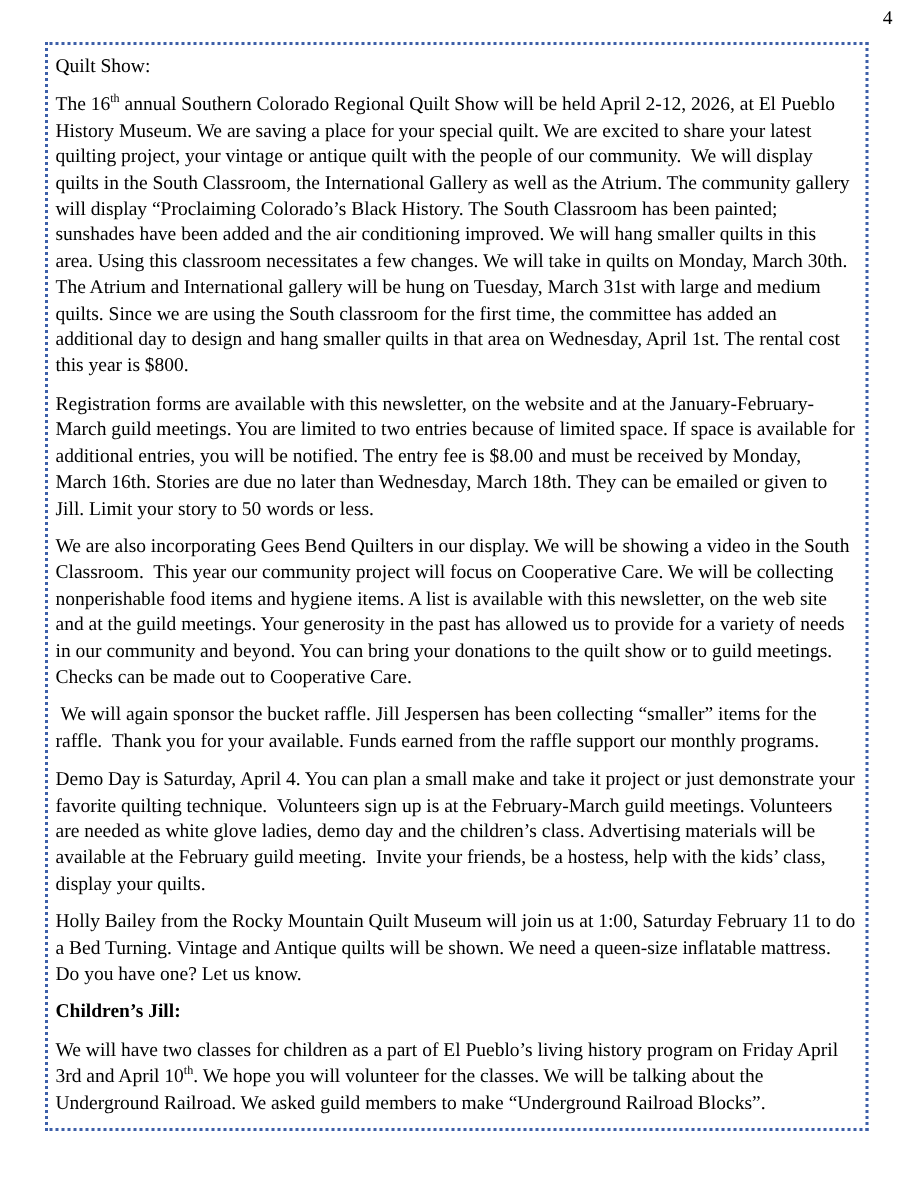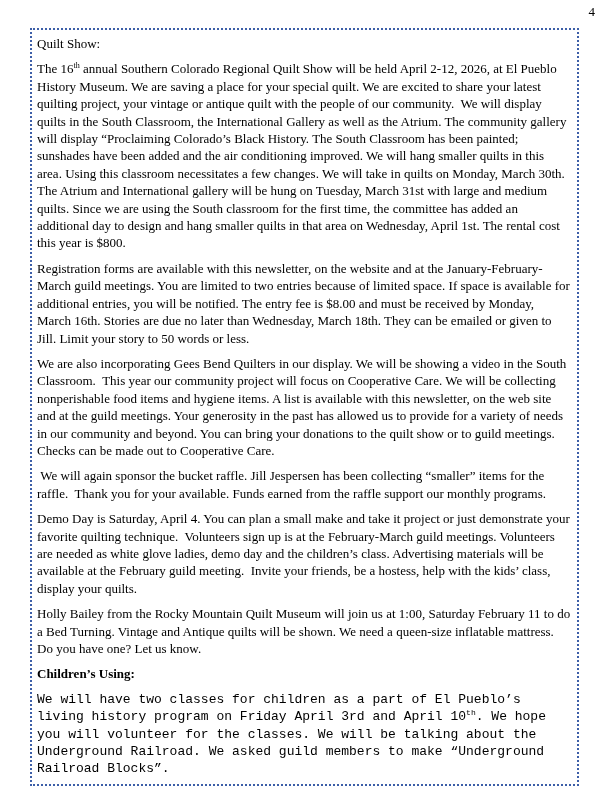--- a/index.html
+++ b/index.html
@@ -35,21 +35,20 @@
   }
   .block {
     margin: 0 0 8px 0;
     font-size: 13px;
     line-height: 17.4px;
     white-space: pre-wrap;
     text-align: left;
   }
   .block:last-child {
     margin-bottom: 0;
-    font-family: Liberation Mono, monospace;
   }
   .bold {
     font-weight: bold;
   }
   sup {
     font-size: 0.62em;
     line-height: 0;
     vertical-align: super;
   }
 </style>
@@ -59,15 +58,15 @@
 <div class="page-number">4</div>
 
 <div class="content-box" style="border-color: rgb(61, 95, 168);">
     <p class="block"><span>Quilt Show:</span></p>
     <p class="block"><span>The 16</span><sup>th</sup><span> annual Southern Colorado Regional Quilt Show will be held April 2-12, 2026, at El Pueblo History Museum. We are saving a place for your special quilt. We are excited to share your latest quilting project, your vintage or antique quilt with the people of our community.  We will display quilts in the South Classroom, the International Gallery as well as the Atrium. The community gallery will display “Proclaiming Colorado’s Black History. The South Classroom has been painted; sunshades have been added and the air conditioning improved. We will hang smaller quilts in this area. Using this classroom necessitates a few changes. We will take in quilts on Monday, March 30th. The Atrium and International gallery will be hung on Tuesday, March 31st with large and medium quilts. Since we are using the South classroom for the first time, the committee has added an additional day to design and hang smaller quilts in that area on Wednesday, April 1st. The rental cost this year is $800.</span></p>
     <p class="block"><span>Registration forms are available with this newsletter, on the website and at the January-February- March guild meetings. You are limited to two entries because of limited space. If space is available for additional entries, you will be notified. The entry fee is $8.00 and must be received by Monday, March 16th. Stories are due no later than Wednesday, March 18th. They can be emailed or given to Jill. Limit your story to 50 words or less.</span></p>
     <p class="block"><span>We are also incorporating Gees Bend Quilters in our display. We will be showing a video in the South Classroom.  This year our community project will focus on Cooperative Care. We will be collecting nonperishable food items and hygiene items. A list is available with this newsletter, on the web site and at the guild meetings. Your generosity in the past has allowed us to provide for a variety of needs in our community and beyond. You can bring your donations to the quilt show or to guild meetings. Checks can be made out to Cooperative Care.</span></p>
     <p class="block"><span> We will again sponsor the bucket raffle. Jill Jespersen has been collecting “smaller” items for the raffle.  Thank you for your available. Funds earned from the raffle support our monthly programs.</span></p>
     <p class="block"><span>Demo Day is Saturday, April 4. You can plan a small make and take it project or just demonstrate your favorite quilting technique.  Volunteers sign up is at the February-March guild meetings. Volunteers are needed as white glove ladies, demo day and the children’s class. Advertising materials will be available at the February guild meeting.  Invite your friends, be a hostess, help with the kids’ class, display your quilts.</span></p>
     <p class="block"><span>Holly Bailey from the Rocky Mountain Quilt Museum will join us at 1:00, Saturday February 11 to do a Bed Turning. Vintage and Antique quilts will be shown. We need a queen-size inflatable mattress. Do you have one? Let us know.</span></p>
-    <p class="block bold"><span>Children’s Using:</span></p>
+    <p class="block bold"><span>Children’s Jill:</span></p>
     <p class="block"><span>We will have two classes for children as a part of El Pueblo’s living history program on Friday April 3rd and April 10</span><sup>th</sup><span>. We hope you will volunteer for the classes. We will be talking about the Underground Railroad. We asked guild members to make “Underground Railroad Blocks”.</span></p>
   </div>
 
 </body></html>

